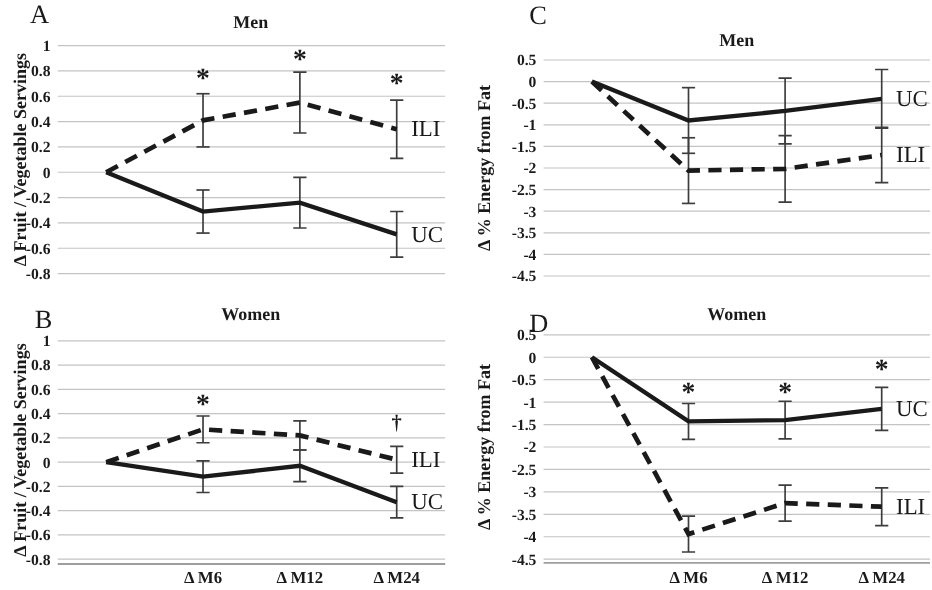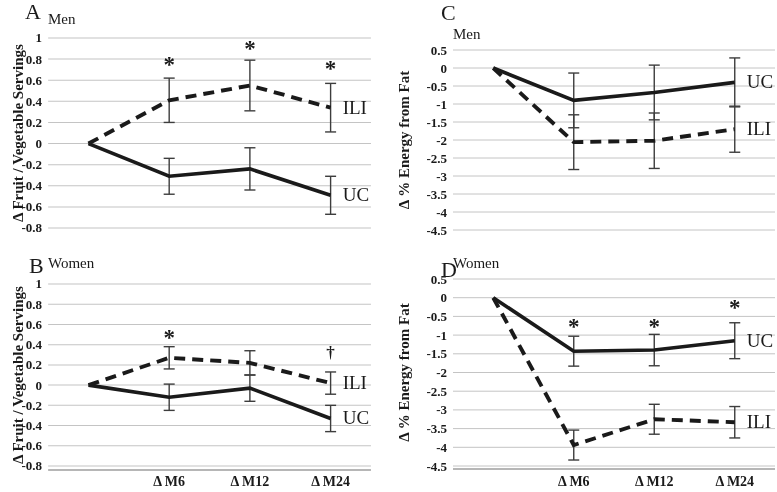--- a/index.html
+++ b/index.html
@@ -2,21 +2,21 @@
 <html><head>
 <meta charset="utf-8">
 <style>
   html,body{margin:0;padding:0;background:#ffffff;}
   body{width:777px;height:492px;overflow:hidden;}
   .fig{position:relative;display:grid;grid-template-columns:389px 388px;grid-template-rows:246px 246px;
        width:777px;height:492px;background:#ffffff;font-family:"Liberation Serif",serif;color:#1a1a1a;}
   .panel{position:relative;}
   .panel svg{position:absolute;left:0;top:0;width:100%;height:100%;}
   .letter{position:absolute;font-size:22px;line-height:1;font-weight:400;}
-  .title{position:absolute;font-size:15px;font-weight:normal;white-space:nowrap;line-height:1;}
+  .title{position:absolute;font-size:15px;font-weight:bold;text-align:center;white-space:nowrap;line-height:1;}
   .ylabel{position:absolute;font-size:15px;font-weight:bold;white-space:nowrap;text-align:center;
           line-height:17px;transform-origin:0 0;transform:rotate(-90deg) translateX(-100%);}
   .panel-a .letter{left:25px;top:1px;}
   .panel-b .letter{left:29px;top:9px;}
   .panel-c .letter{left:52px;top:2px;}
   .panel-d .letter{left:52px;top:13px;}
   .panel-a .title{left:48px;width:322px;top:12px;}
   .panel-b .title{left:48px;width:322px;top:10px;}
   .panel-c .title{left:64px;width:322px;top:27px;}
   .panel-d .title{left:64px;width:322px;top:10px;}

